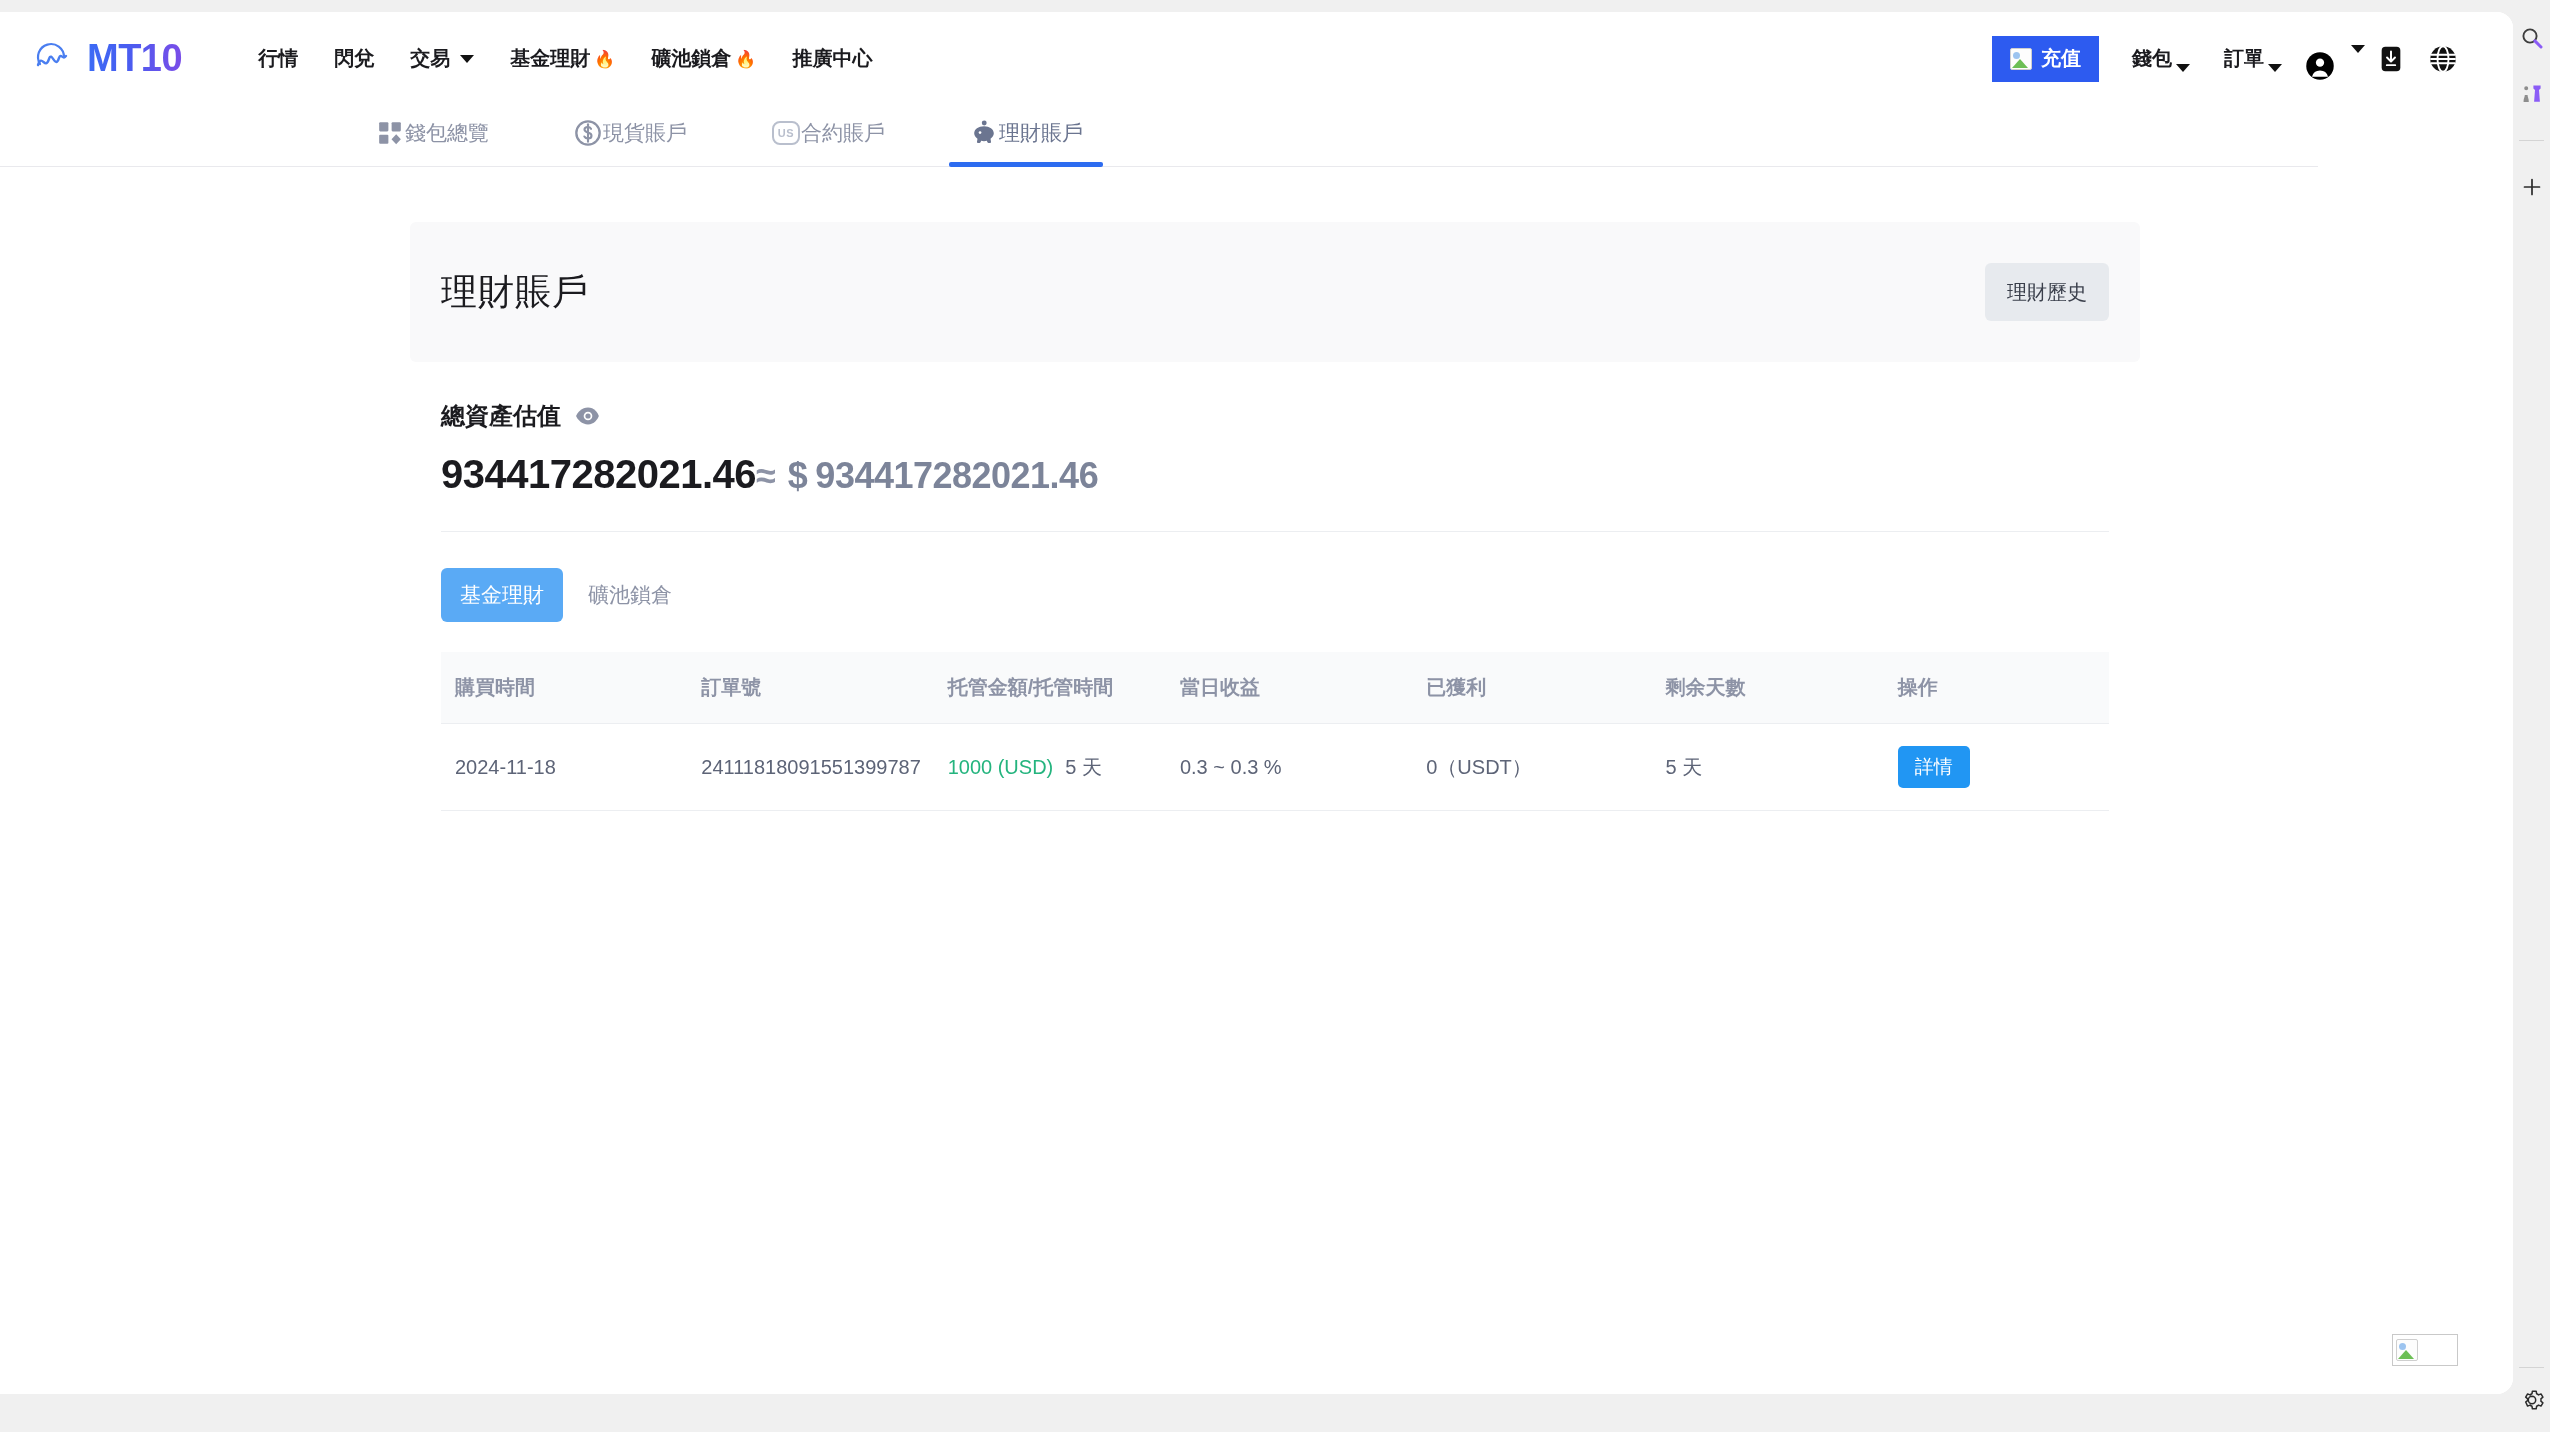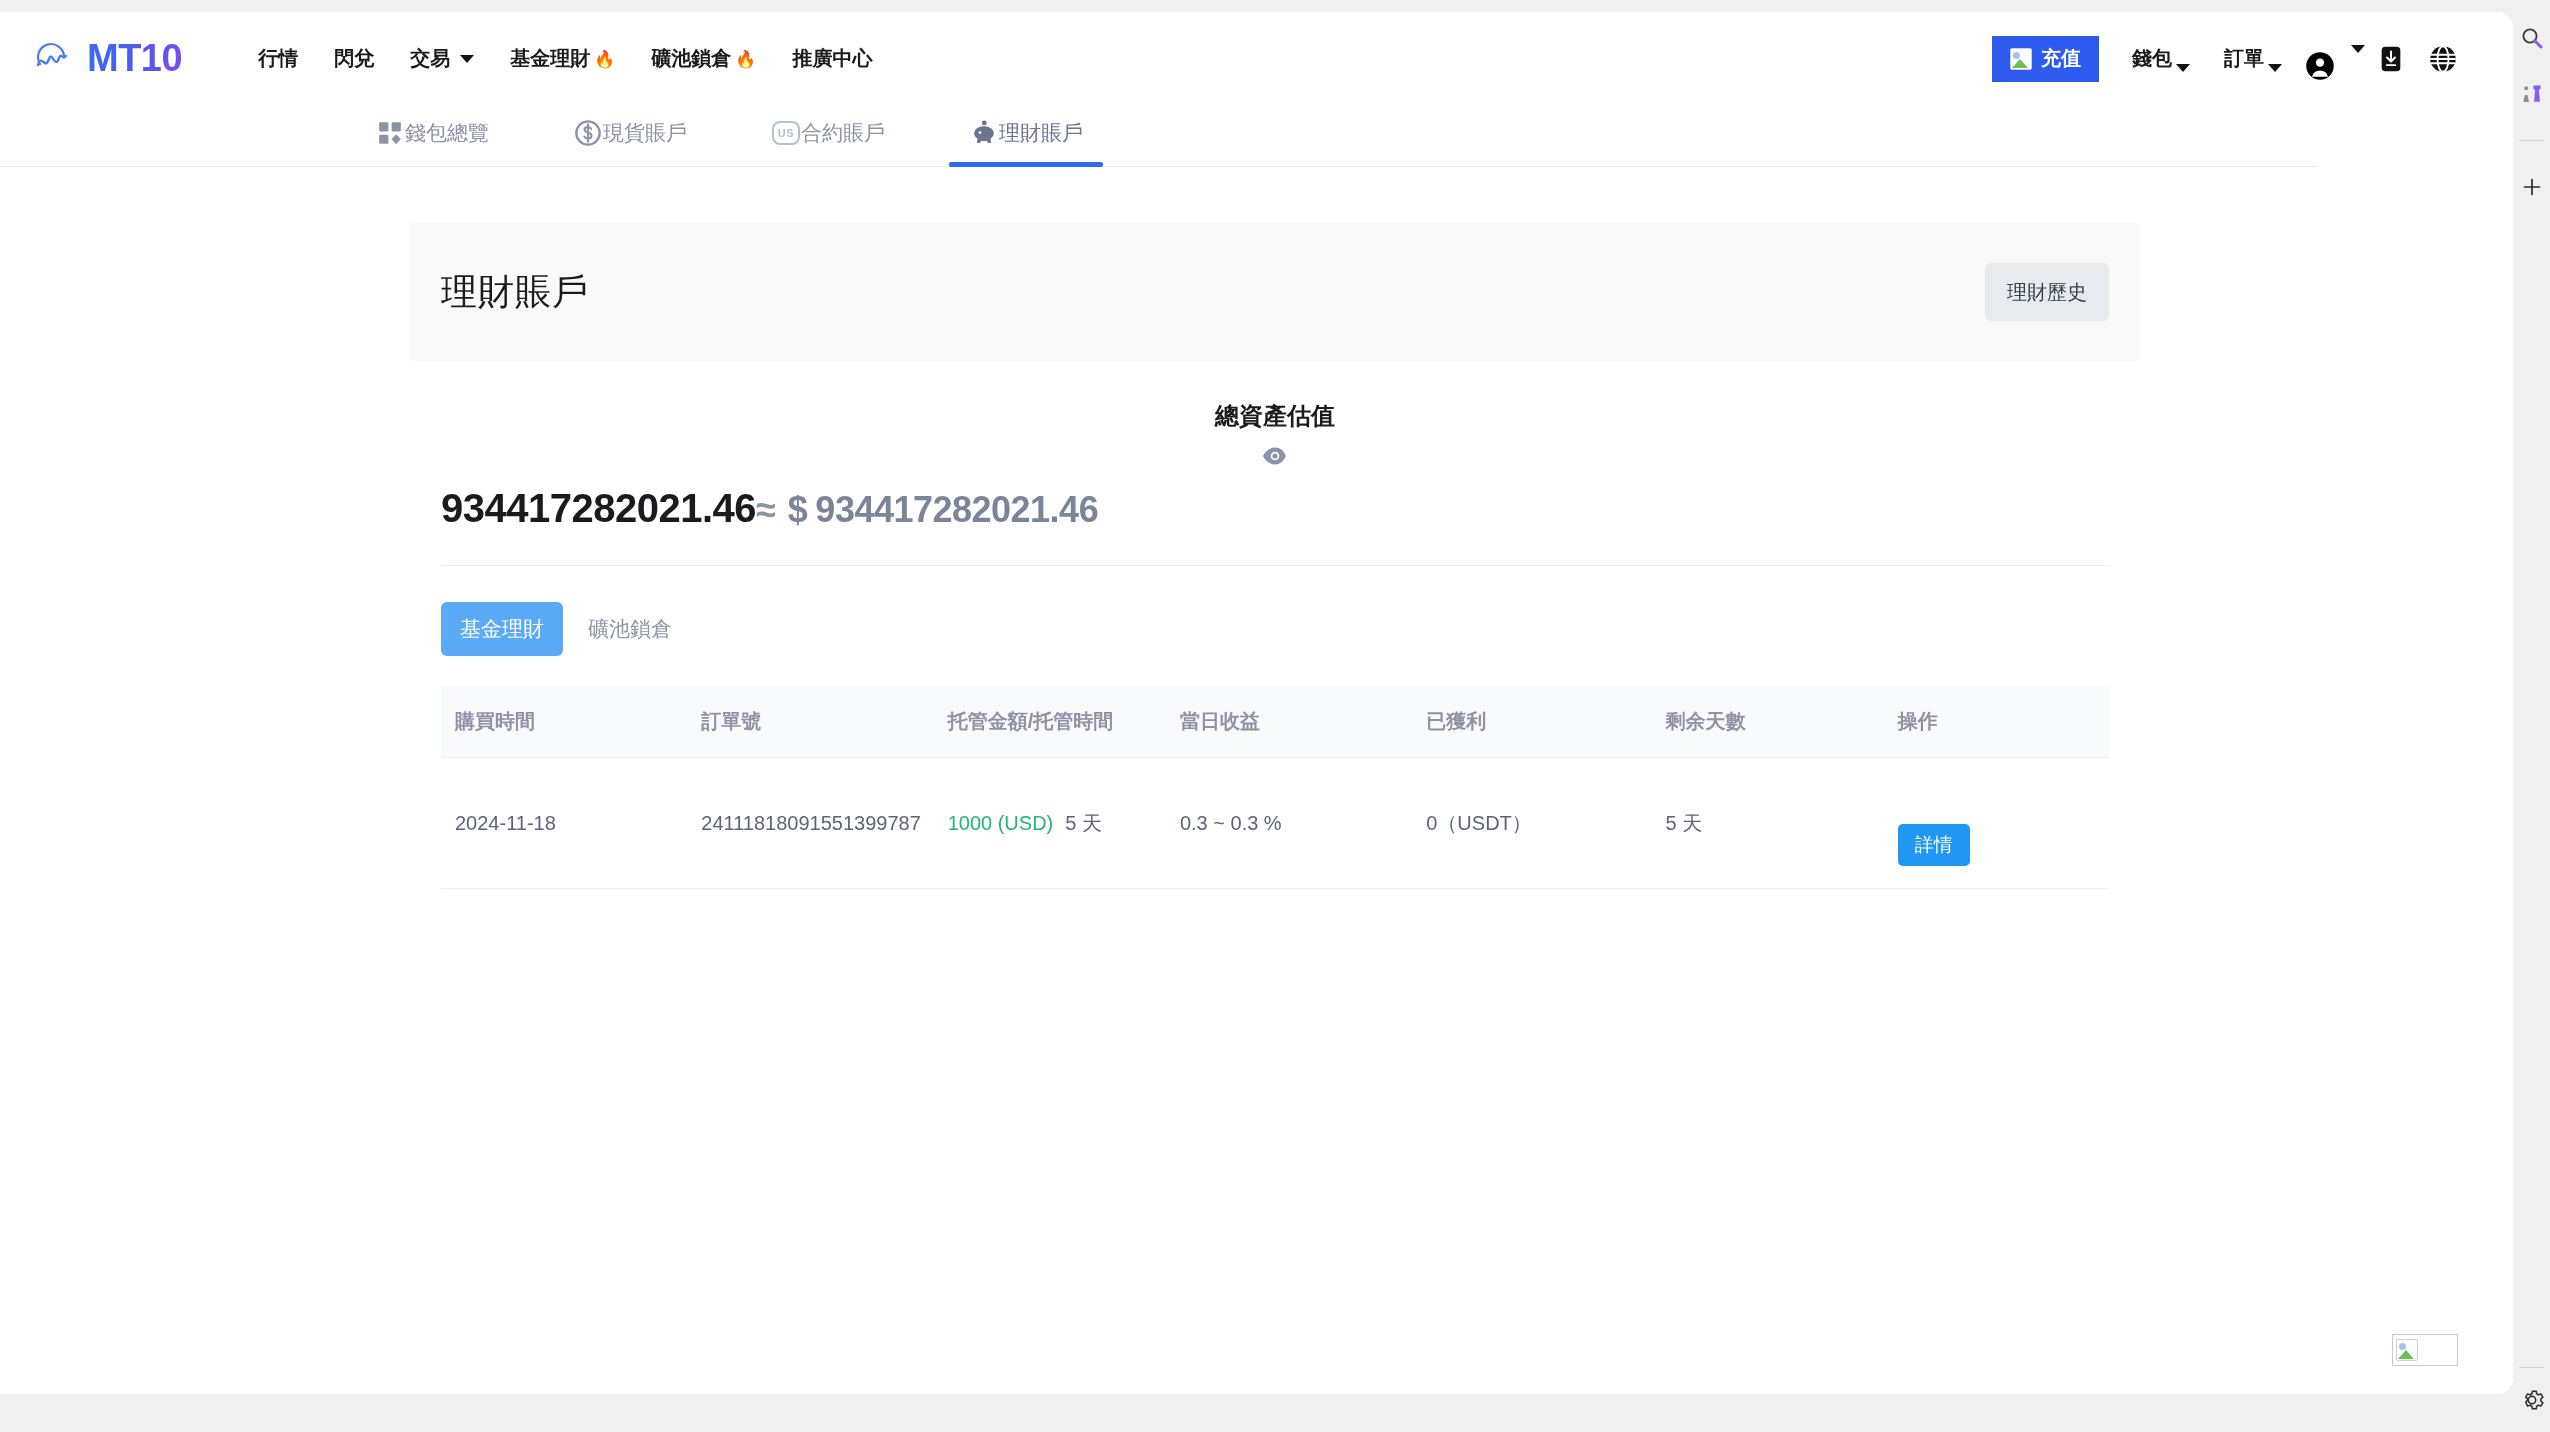--- a/index.html
+++ b/index.html
@@ -245,21 +245,20 @@
     padding: 0 22px;
     cursor: pointer;
     font-family: inherit;
   }
 
   .assets-block { padding: 38px 31px 0 31px; }
   .assets-label-row {
     display: flex;
     align-items: center;
     gap: 14px;
-    flex-direction: column;
   }
   .assets-label {
     font-size: 24px;
     font-weight: bold;
     color: #1b1b1f;
   }
   .assets-value-row {
     margin-top: 20px;
     display: flex;
     align-items: baseline;
@@ -346,21 +345,20 @@
   .amt-days { color: #5d6477; margin-left: 12px; }
   .btn-detail {
     background: #2196f3;
     color: #ffffff;
     border: none;
     border-radius: 5px;
     font-size: 19px;
     padding: 8px 17px;
     cursor: pointer;
     font-family: inherit;
-    margin-top: 44px;
   }
 
   
   .bottom-img-box {
     position: absolute;
     left: 2392px; top: 1334px;
     width: 66px; height: 32px;
     border: 1px solid #c9c9c9;
     background: #ffffff;
     display: flex;

